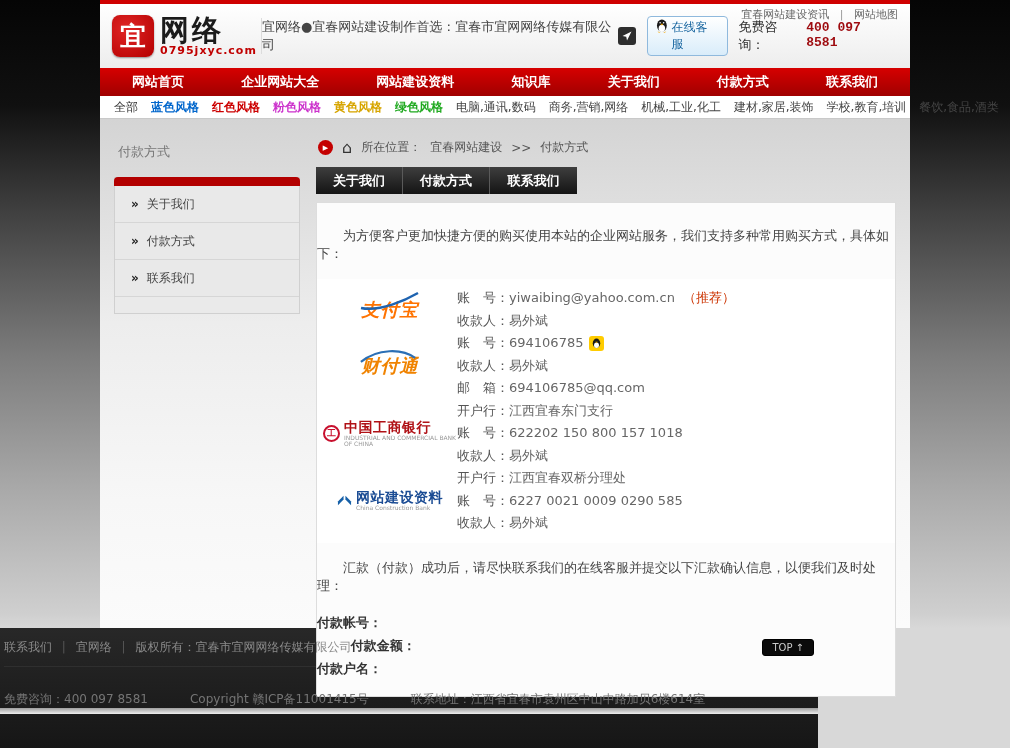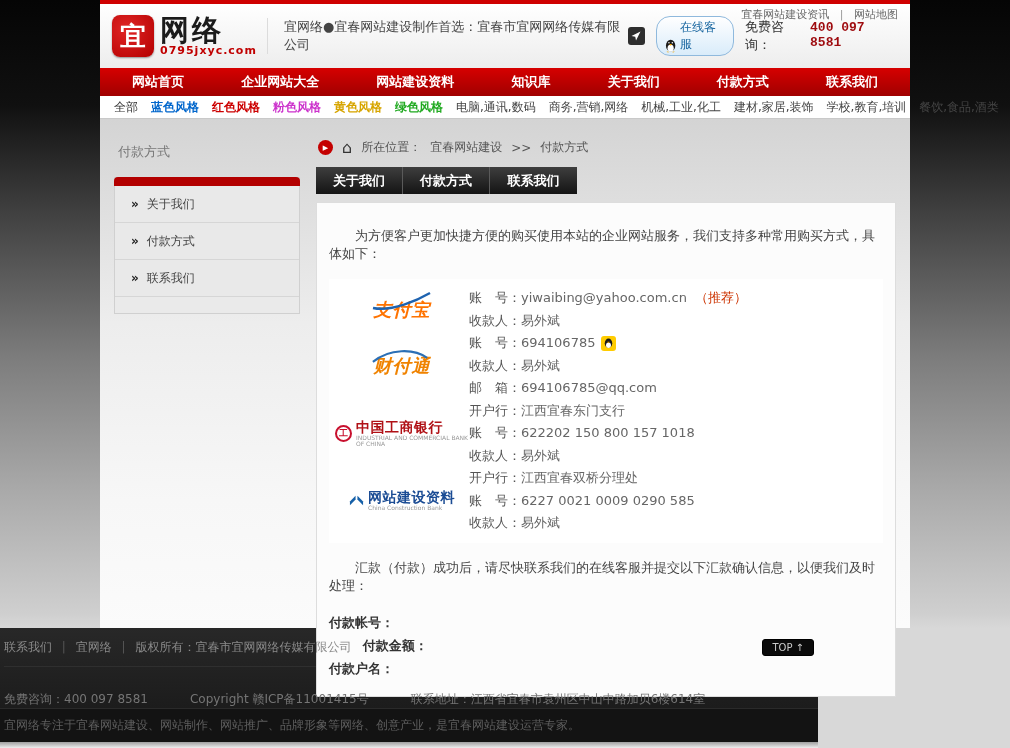--- a/index.html
+++ b/index.html
@@ -17,25 +17,25 @@
   .topbar a { color:#666; text-decoration:none; cursor:pointer; }
   .topbar .sep { margin:0 7px; color:#999; }
   .header-main { display:flex; align-items:center; height:100%; padding:0 12px; }
   .logo { display:flex; align-items:flex-end; cursor:pointer; }
   .seal { width:42px; height:42px; background:radial-gradient(circle at 35% 35%, #e02525, #b40000); border-radius:8px;
           display:flex; align-items:center; justify-content:center; color:#fff; font-size:26px; font-weight:bold;
           box-shadow:0 1px 2px rgba(0,0,0,.4); }
   .logo-right { margin-left:6px; }
   .logo-name { font-size:29px; font-weight:900; color:#1b1b1b; letter-spacing:3px; line-height:27px; }
   .logo-domain { font-size:11px; font-weight:bold; color:#c00000; letter-spacing:1px; }
-  .tagline { margin-left:10px; padding-left:16px; border-left:1px solid #dcdcdc; font-size:13px; color:#444; }
+  .tagline { margin-left:4px; border-left:1px solid #dcdcdc; font-size:13px; color:#444; }
   .header-right { margin-left:auto; display:flex; align-items:center; gap:11px; }
   .msg-icon { width:18px; height:18px; background:#2e2e2e; border-radius:3px; display:flex; align-items:center; justify-content:center; cursor:pointer; }
-  .qq-btn { display:inline-flex; align-items:flex-end; gap:4px; border:1px solid #8fb9dd; background:linear-gradient(#ffffff,#d9ecfa);
-            padding:2px 8px; font-size:12px; color:#17659f; border-radius:14px; cursor:pointer; }
+  .qq-btn { display:inline-flex; align-items:flex-start; gap:4px; border:1px solid #8fb9dd; background:linear-gradient(#ffffff,#d9ecfa);
+            padding:2px 8px; font-size:12px; color:#17659f; border-radius:4px; cursor:pointer; }
   .hotline { display:flex; align-items:baseline; gap:4px; }
   .hl-label { font-size:13px; color:#333; }
   .hl-num { font-family:Liberation Mono, monospace; font-size:13px; font-weight:bold; color:#9e0b0f; }
 
   
   .nav { height:28px; background:linear-gradient(#d60000,#a00000); display:flex; align-items:center;
          justify-content:space-between; padding:0 32px; }
   .nav a { color:#fff; font-size:13px; font-weight:bold; text-decoration:none; cursor:pointer; }
 
   
@@ -58,21 +58,21 @@
   .content { flex:1; min-width:0; }
   .crumb { display:flex; align-items:center; gap:9px; font-size:12px; color:#555; margin:4px 0 11px 2px; }
   .crumb-play { width:15px; height:15px; border-radius:50%; background:#c40000; color:#fff; font-size:7px;
                 display:flex; align-items:center; justify-content:center; flex:none; }
   .crumb-home { font-size:16px; color:#333; line-height:12px; }
   .tabs { display:flex; }
   .tab { width:87px; height:27px; display:flex; align-items:center; justify-content:center;
          background:linear-gradient(#3e3e3e,#141414); color:#fff; font-size:13px; font-weight:bold;
          border-right:1px solid #5a5a5a; cursor:pointer; }
   .tab:last-child { border-right:none; }
-  .card { margin-top:8px; background:#fcfcfc; border:1px solid #ddd; min-height:406px; padding:24px 12px 16px;
+  .card { margin-top:8px; background:#fcfcfc; border:1px solid #ddd; min-height:406px; padding:24px 0 16px;
           font-size:13px; color:#444; }
   .intro { text-indent:2em; }
   .paytable { background:#fff; margin-top:16px; padding:8px 0 8px 6px; }
   .pay-row { display:flex; align-items:center; }
   .pay-logo { width:134px; flex:none; display:flex; align-items:center; justify-content:center; }
   .pay-lines { flex:1; }
   .pl { line-height:22.5px; color:#555; display:flex; align-items:center; }
   .pl .lab { color:#555; white-space:pre; }
   .pl .val { color:#666; }
   .pl .extra { color:#cc3300; margin-left:8px; }
@@ -352,19 +352,14 @@
       <span class="sep">|</span>
       <span>版权所有：宜春市宜网网络传媒有限公司</span>
     </span>
     <span class="top-btn">TOP ↑</span>
   </div>
   <div class="f-inner f-row2">
     <span>免费咨询：400 097 8581</span>
     <span>Copyright 赣ICP备11001415号</span>
     <span>联系地址：江西省宜春市袁州区中山中路加贝6楼614室</span>
   </div>
-  <div class="f-row3">
-    <div class="f-inner">
-      <span>宜网络专注于宜春网站建设、网站制作、网站推广、品牌形象等网络、创意产业，是宜春网站建设运营专家。</span>
-    </div>
-  </div>
   <div class="f-strip"></div>
 </div>
 
 </body></html>

